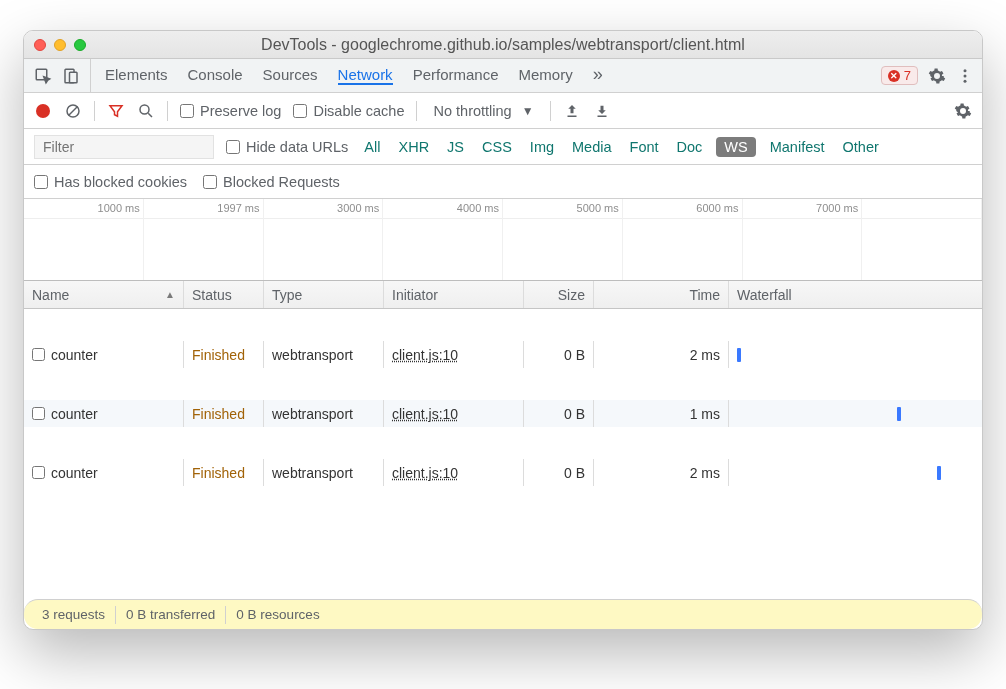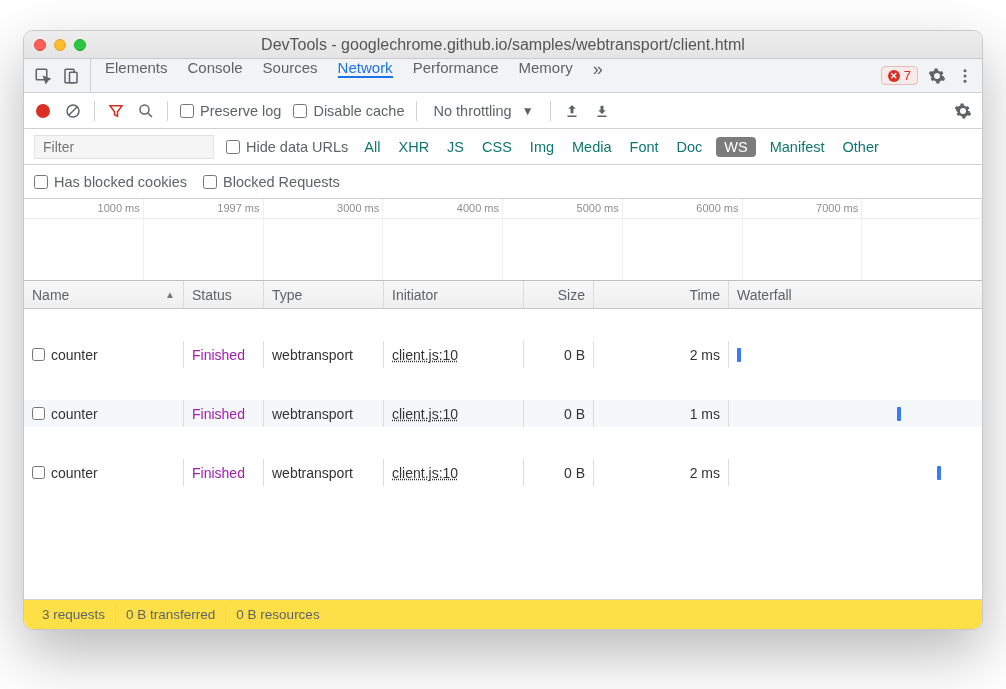--- a/index.html
+++ b/index.html
@@ -46,21 +46,21 @@
 
 .tabsbar {
   height: 34px; flex: 0 0 34px;
   display: flex; align-items: stretch;
   border-bottom: 1px solid #d0d0d0;
   background: #f1f3f4;
 }
 .tabsbar .leftpad { display: flex; align-items: center; gap: 10px; padding: 0 10px; border-right: 1px solid #d0d0d0; }
 .icon { display: inline-flex; align-items: center; justify-content: center; width: 18px; height: 18px; color: #5f6368; }
 .icon svg { width: 100%; height: 100%; }
-.tabs { display: flex; align-items: flex-start; padding-left: 14px; gap: 20px; }
+.tabs { display: flex; align-items: center; padding-left: 14px; gap: 20px; }
 .tab { display: flex; align-items: center; font-size: 15px; color: #5f6368; cursor: pointer; border-bottom: 2px solid transparent; }
 .tab.selected { color: #1a73e8; border-bottom-color: #1a73e8; }
 .tab.more { font-size: 18px; }
 .rightcluster { margin-left: auto; display: flex; align-items: center; gap: 10px; padding-right: 8px; }
 .err-pill { display: inline-flex; align-items: center; gap: 4px; background: #f9eaea; border: 1px solid #e0bebe; border-radius: 4px; font-size: 13px; color: #d93025; padding: 1px 6px; }
 .err-x { width: 12px; height: 12px; border-radius: 50%; background: #d93025; display: inline-flex; align-items: center; justify-content: center; color: #fff; font-size: 9px; font-weight: bold; }
 .gear { font-size: 18px; }
 .dots { font-size: 18px; letter-spacing: 1px; }
 
 
@@ -131,34 +131,35 @@
 .col.init { flex: 0 0 140px; }
 .col.size { flex: 0 0 70px; justify-content: flex-end; }
 .col.time { flex: 0 0 135px; justify-content: flex-end; }
 .col.waterfall { flex: 1; border-right: none; }
 .sort-ind { font-size: 10px; color: #7a7a7a; }
 
 .gridbody { flex: 1 1 auto; overflow: auto; background: #fff; }
 .row { display: flex; height: 27px; align-items: center; font-size: 14px; color: #333; margin-top: 32px; }
 .row:nth-child(even) { background: #f5f8fb; }
 .row .name-inner { display: flex; align-items: center; gap: 6px; }
-.row .status { color: #a21caf; }
+.row .status { color: #a16207; }
 .row .type { color: #333; }
 .row .init span { text-decoration: underline dotted; color: #333; cursor: pointer; }
 .tick-chk { width: 13px; height: 13px; }
 .wf-bar { width: 4px; height: 14px; background: #3a79ff; border-radius: 1px; }
 
 
 .statusbar {
   height: 30px; flex: 0 0 30px;
   border-top: 1px solid #d0d0d0;
   display: flex; align-items: center;
   gap: 0; padding: 0 8px;
   font-size: 13.5px; color: #5f6368;
-  background: #fde047;
+  background: #fef9c3;
+  border-radius: 14px;
 }
 .statusbar span { padding: 0 10px; }
 .statusbar .ssep { width: 1px; height: 18px; background: #d0d0d0; }
 </style>
 </head>
 <body>
 
 <div class="window">
 
   <div class="titlebar">

